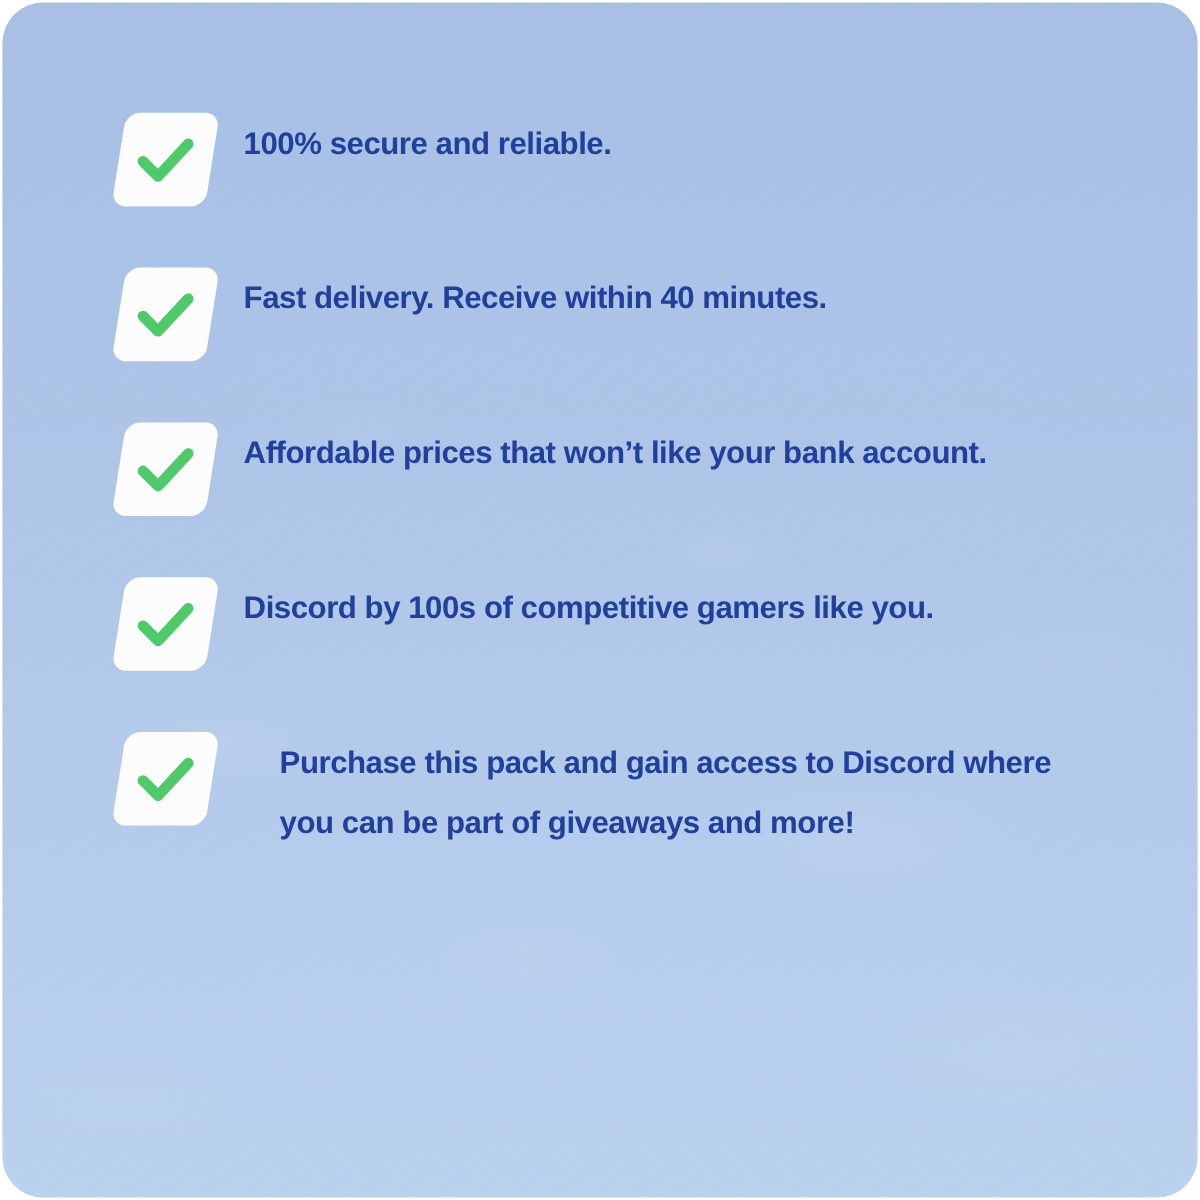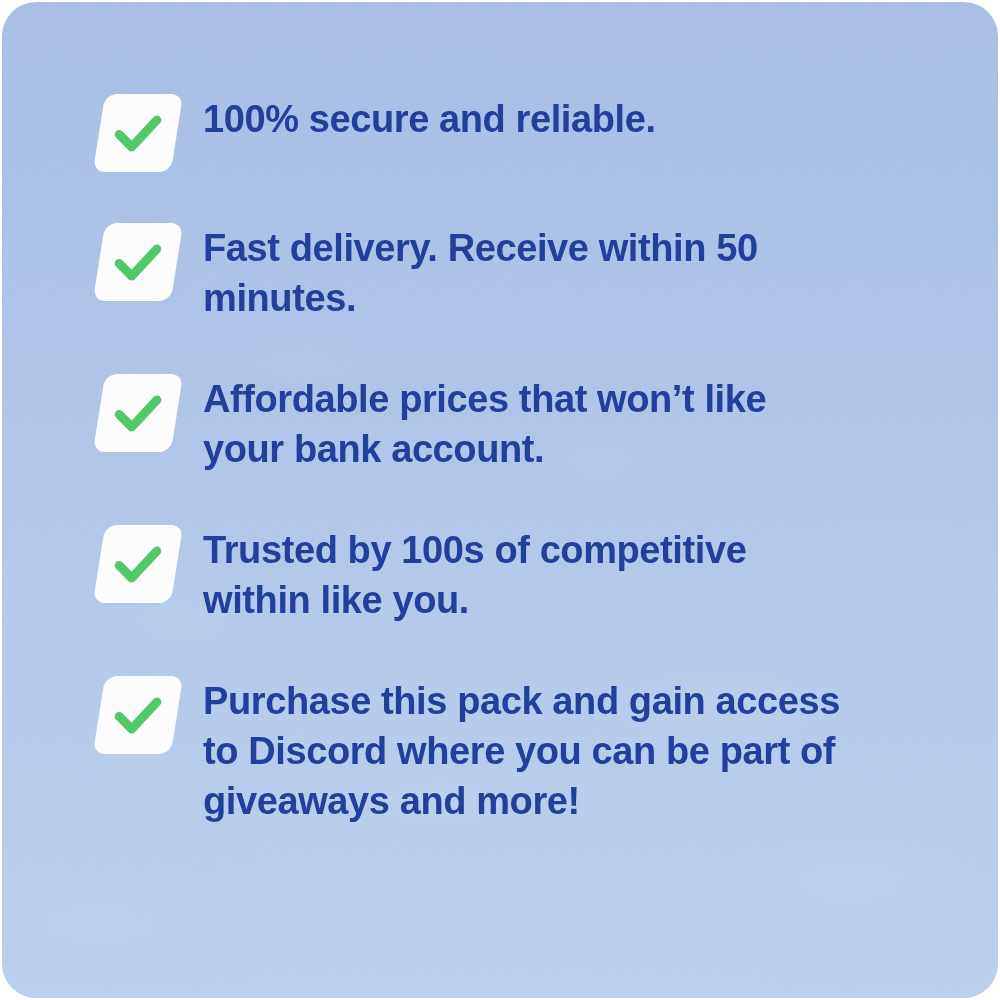--- a/index.html
+++ b/index.html
@@ -68,21 +68,21 @@
     padding: 86px 0 0 0;
   }
 
   .benefit-row {
     display: flex;
     align-items: flex-start;
     padding-left: 97px;
     margin-bottom: 45px;
   }
 
-  .benefit-row:last-child { margin-bottom: 0; }
+  .benefit-row:last-child { margin-bottom: 0; gap: 30px; }
 
   
   .check-box {
     position: relative;
     flex: 0 0 auto;
     width: 78px;
     height: 78px;
     margin-top: 6px;
     margin-right: 26px;
     background: #fcfcfd;
@@ -98,21 +98,21 @@
     height: 58px;
     transform: translate(-50%, -50%) skewX(9deg);
     display: block;
   }
 
   
   .benefit-text {
     color: #21409b;
     font-family: "Liberation Sans", sans-serif;
     font-weight: bold;
-    font-size: 38px;
+    font-size: 26px;
     line-height: 50px;
     letter-spacing: -0.4px;
     max-width: 648px;
     margin: 0;
     padding-top: 6px;
   }
 </style>
 </head>
 <body>
 
@@ -130,39 +130,39 @@
       </span>
       <p class="benefit-text">100% secure and reliable.</p>
     </li>
 
     <li class="benefit-row">
       <span class="check-box">
         <svg viewBox="0 0 24 24" fill="none" aria-hidden="true">
           <path d="M4.2 12.6 L9.4 17.8 L19.8 6.6" stroke="#4fc96a" stroke-width="3.7" stroke-linecap="round" stroke-linejoin="round"></path>
         </svg>
       </span>
-      <p class="benefit-text">Fast delivery. Receive within 50 minutes.</p>
+      <p class="benefit-text">Fast delivery. Receive within 40 minutes.</p>
     </li>
 
     <li class="benefit-row">
       <span class="check-box">
         <svg viewBox="0 0 24 24" fill="none" aria-hidden="true">
           <path d="M4.2 12.6 L9.4 17.8 L19.8 6.6" stroke="#4fc96a" stroke-width="3.7" stroke-linecap="round" stroke-linejoin="round"></path>
         </svg>
       </span>
       <p class="benefit-text">Affordable prices that won’t like your bank account.</p>
     </li>
 
     <li class="benefit-row">
       <span class="check-box">
         <svg viewBox="0 0 24 24" fill="none" aria-hidden="true">
           <path d="M4.2 12.6 L9.4 17.8 L19.8 6.6" stroke="#4fc96a" stroke-width="3.7" stroke-linecap="round" stroke-linejoin="round"></path>
         </svg>
       </span>
-      <p class="benefit-text">Trusted by 100s of competitive within like you.</p>
+      <p class="benefit-text">Discord by 100s of competitive gamers like you.</p>
     </li>
 
     <li class="benefit-row">
       <span class="check-box">
         <svg viewBox="0 0 24 24" fill="none" aria-hidden="true">
           <path d="M4.2 12.6 L9.4 17.8 L19.8 6.6" stroke="#4fc96a" stroke-width="3.7" stroke-linecap="round" stroke-linejoin="round"></path>
         </svg>
       </span>
       <p class="benefit-text">Purchase this pack and gain access to Discord where you can be part of giveaways and more!</p>
     </li>

